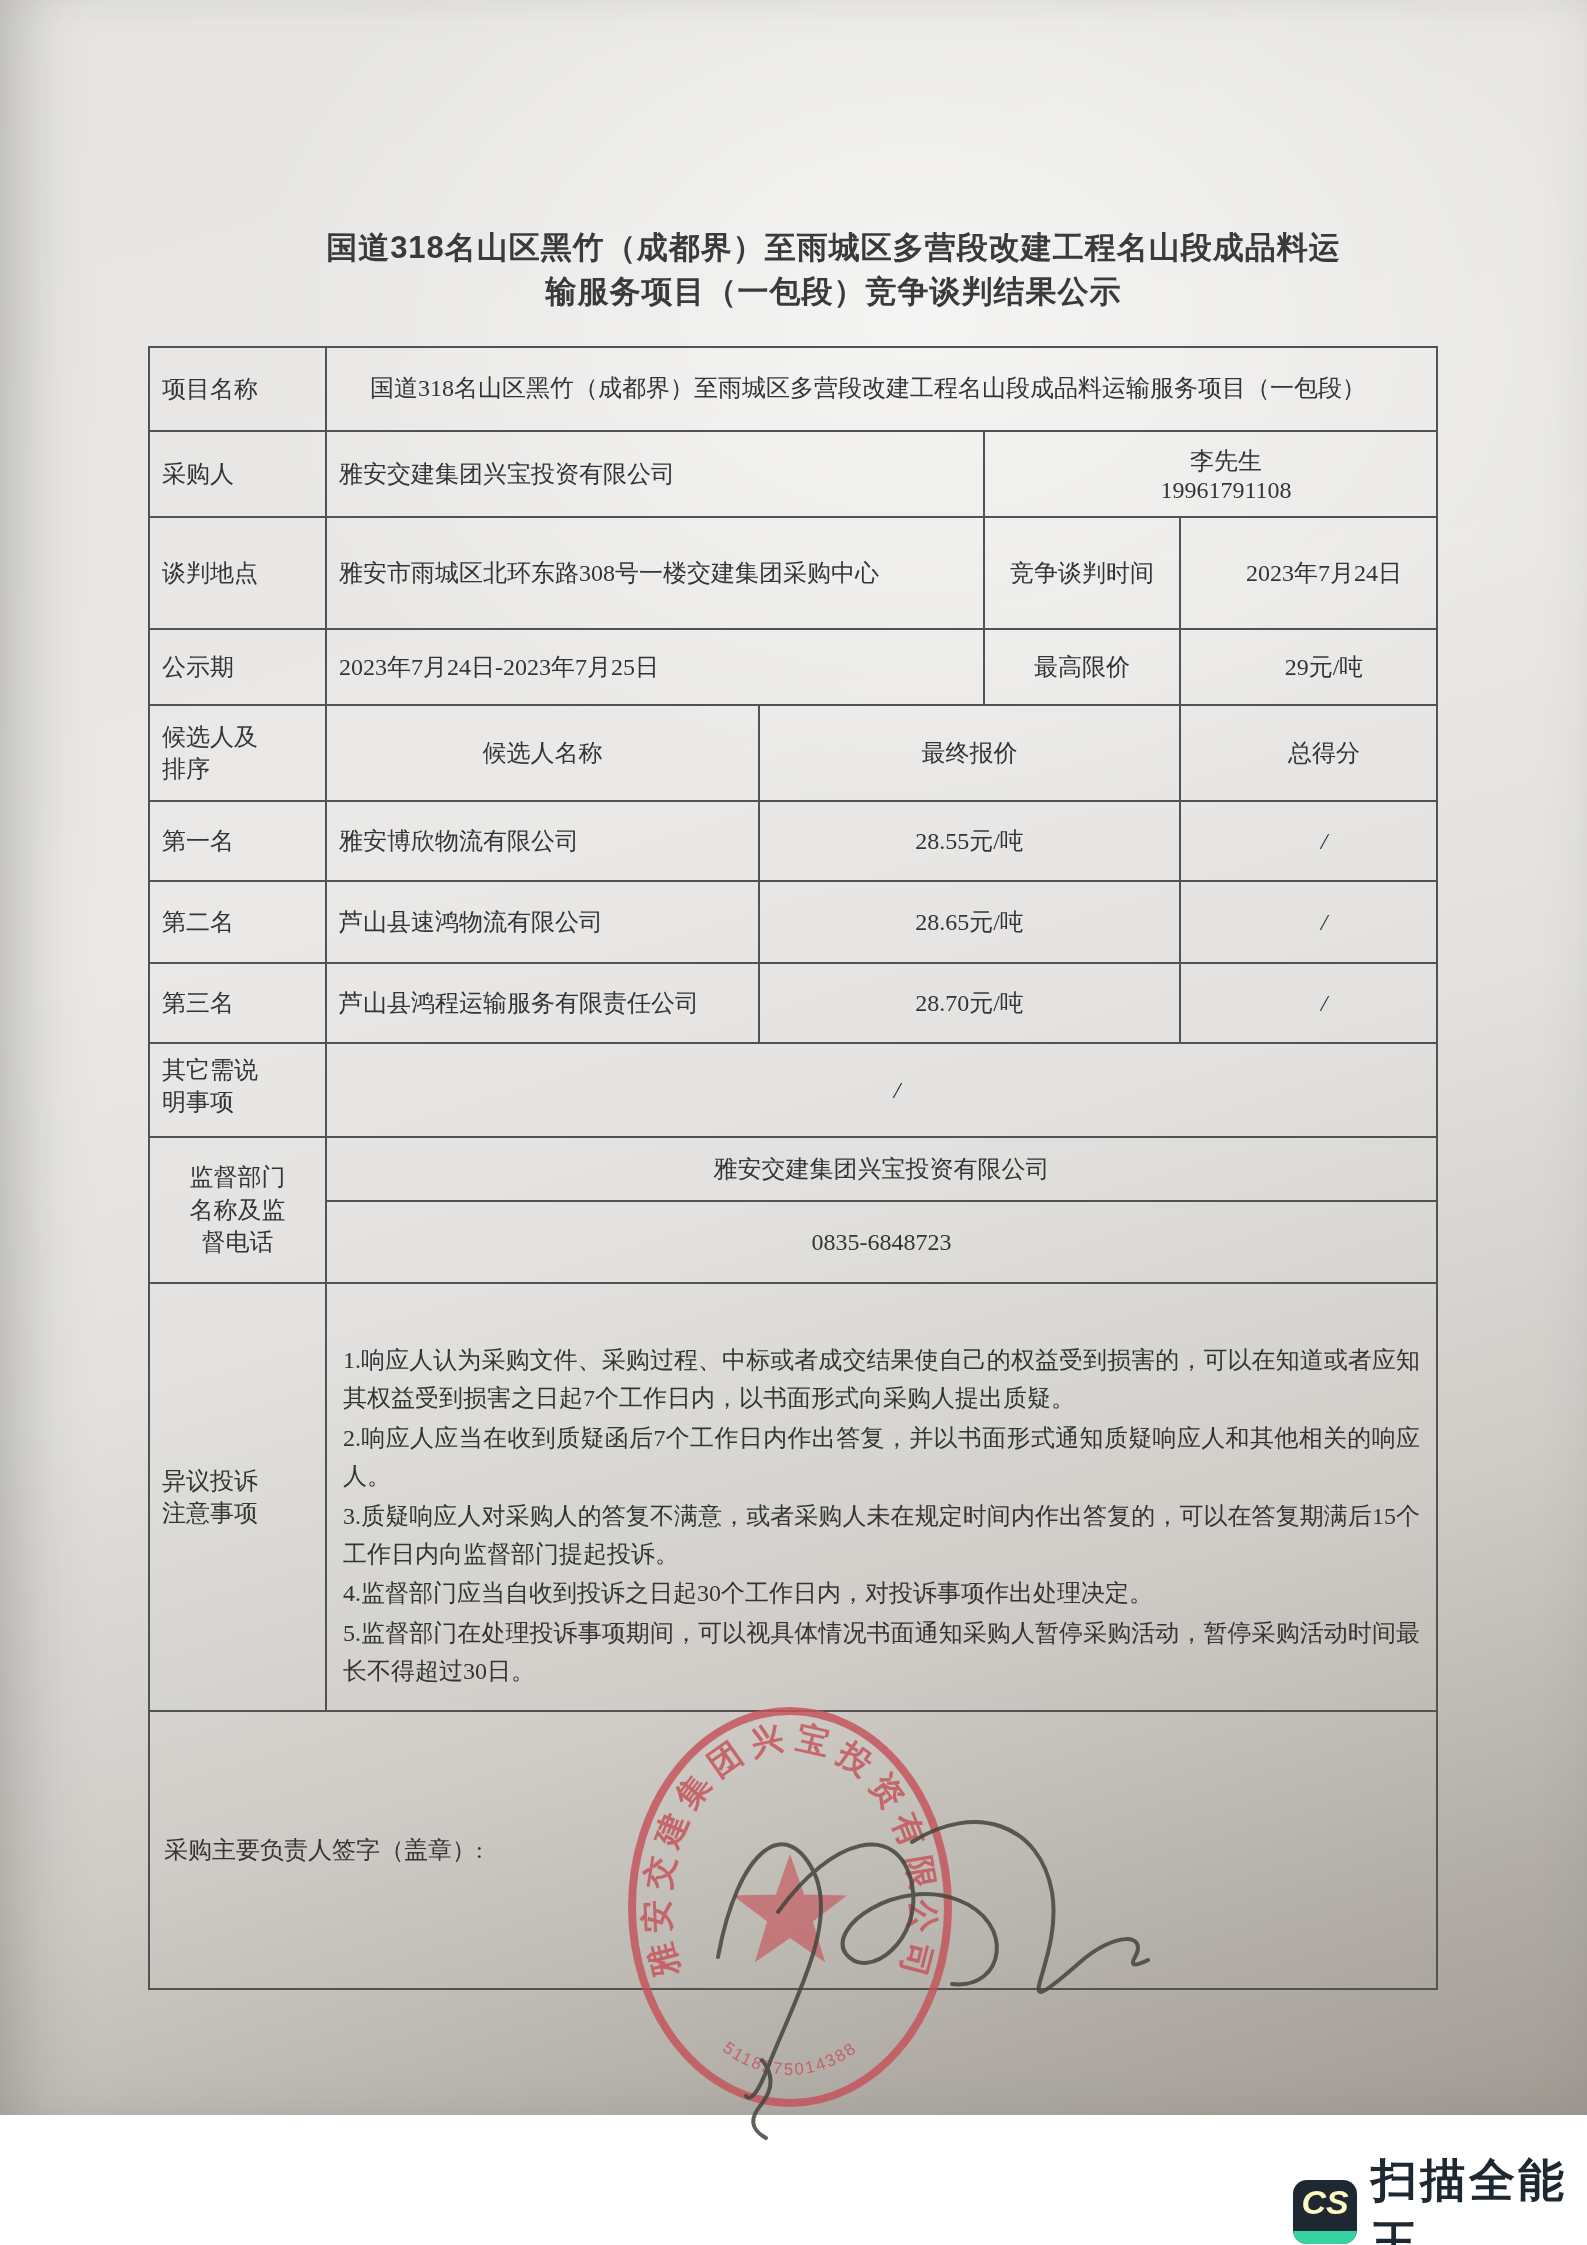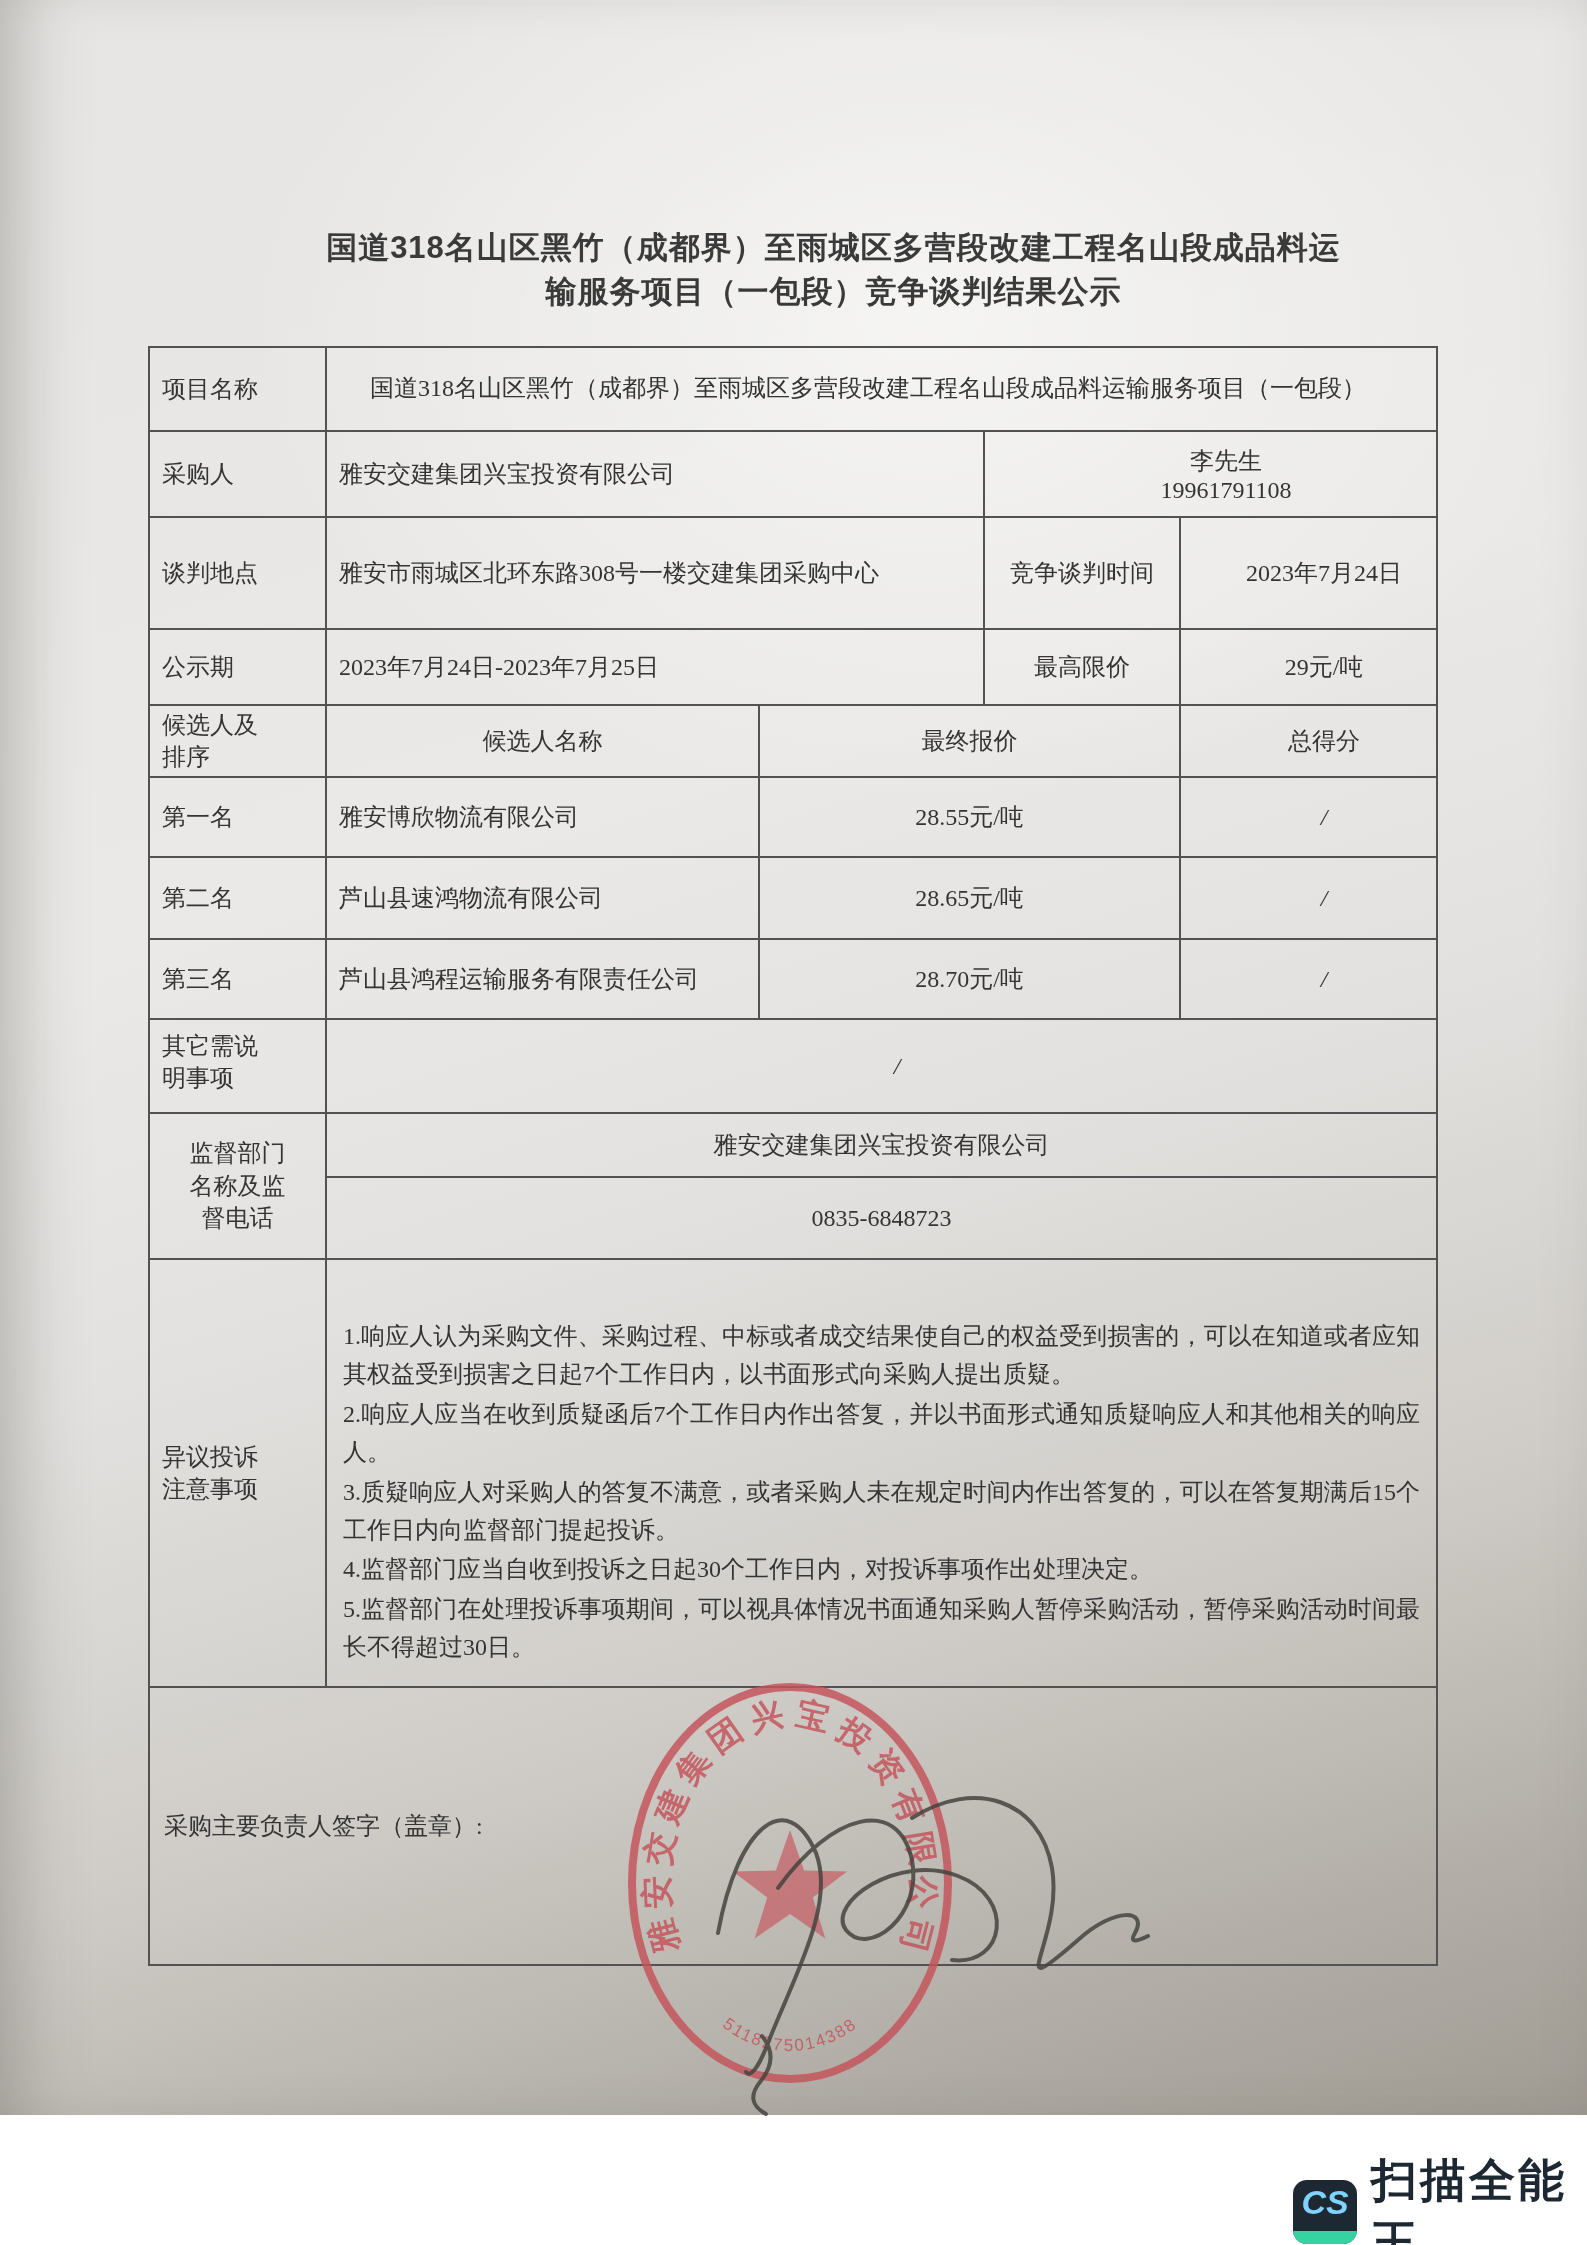--- a/index.html
+++ b/index.html
@@ -36,32 +36,32 @@
   .wC{width:196px;flex:0 0 196px;}
   .wN{width:433px;flex:0 0 433px;}
   .wP{width:421px;flex:0 0 421px;}
   .grow{flex:1 1 auto;}
   .ctr{justify-content:center;text-align:center;}
   .stack{flex:1 1 auto;display:flex;flex-direction:column;}
   .stack > div{box-sizing:border-box;display:flex;align-items:center;justify-content:center;}
   .stack .sub1{height:64px;border-bottom:2px solid #525252;}
   .stack .sub2{flex:1;}
   .h84{height:84px;} .h86{height:86px;} .h88{height:112px;} .h76{height:76px;}
-  .h96{height:72px;} .h80{height:80px;} .h82{height:82px;} .h94{height:94px;}
+  .h96{height:96px;} .h80{height:80px;} .h82{height:82px;} .h94{height:94px;}
   .h146{height:146px;} .h428{height:428px;} .h276{height:276px;}
   .objection-cell{flex:1 1 auto;border-right:none;display:block;padding:58px 16px 20px 16px;}
   .objection-cell p{margin:0 0 2px 0;line-height:1.58;text-align:justify;}
   .sign-row{position:relative;}
   .sign-cell{flex:1 1 auto;border-right:none;padding-left:14px;}
   .stamp-wrap{position:absolute;left:330px;top:-60px;width:760px;height:540px;pointer-events:none;}
   
   .cs-footer{position:absolute;left:1293px;top:2150px;display:flex;align-items:center;}
   .cs-badge{position:relative;width:64px;height:64px;border-radius:14px;background:#1e2832;overflow:hidden;flex:0 0 64px;}
   .cs-badge .cs-txt{position:absolute;left:0;top:-4px;width:100%;height:52px;display:flex;align-items:center;justify-content:center;
-    color:#7dd3fc;font-family:"Liberation Sans","DejaVu Sans",sans-serif;font-weight:bold;font-style:italic;font-size:34px;letter-spacing:0;}
+    color:#fef9c3;font-family:"Liberation Sans","DejaVu Sans",sans-serif;font-weight:bold;font-style:italic;font-size:34px;letter-spacing:0;}
   .cs-badge .cs-teal{position:absolute;left:0;bottom:0;width:100%;height:13px;background:#35d3a2;}
   .cs-name{margin-left:14px;font-family:"Liberation Sans","DejaVu Sans",sans-serif;font-weight:bold;
     font-size:46px;color:#1e2832;letter-spacing:3px;}
 </style>
 </head>
 <body>
 
 <div class="photo">
 
   <div class="title">

